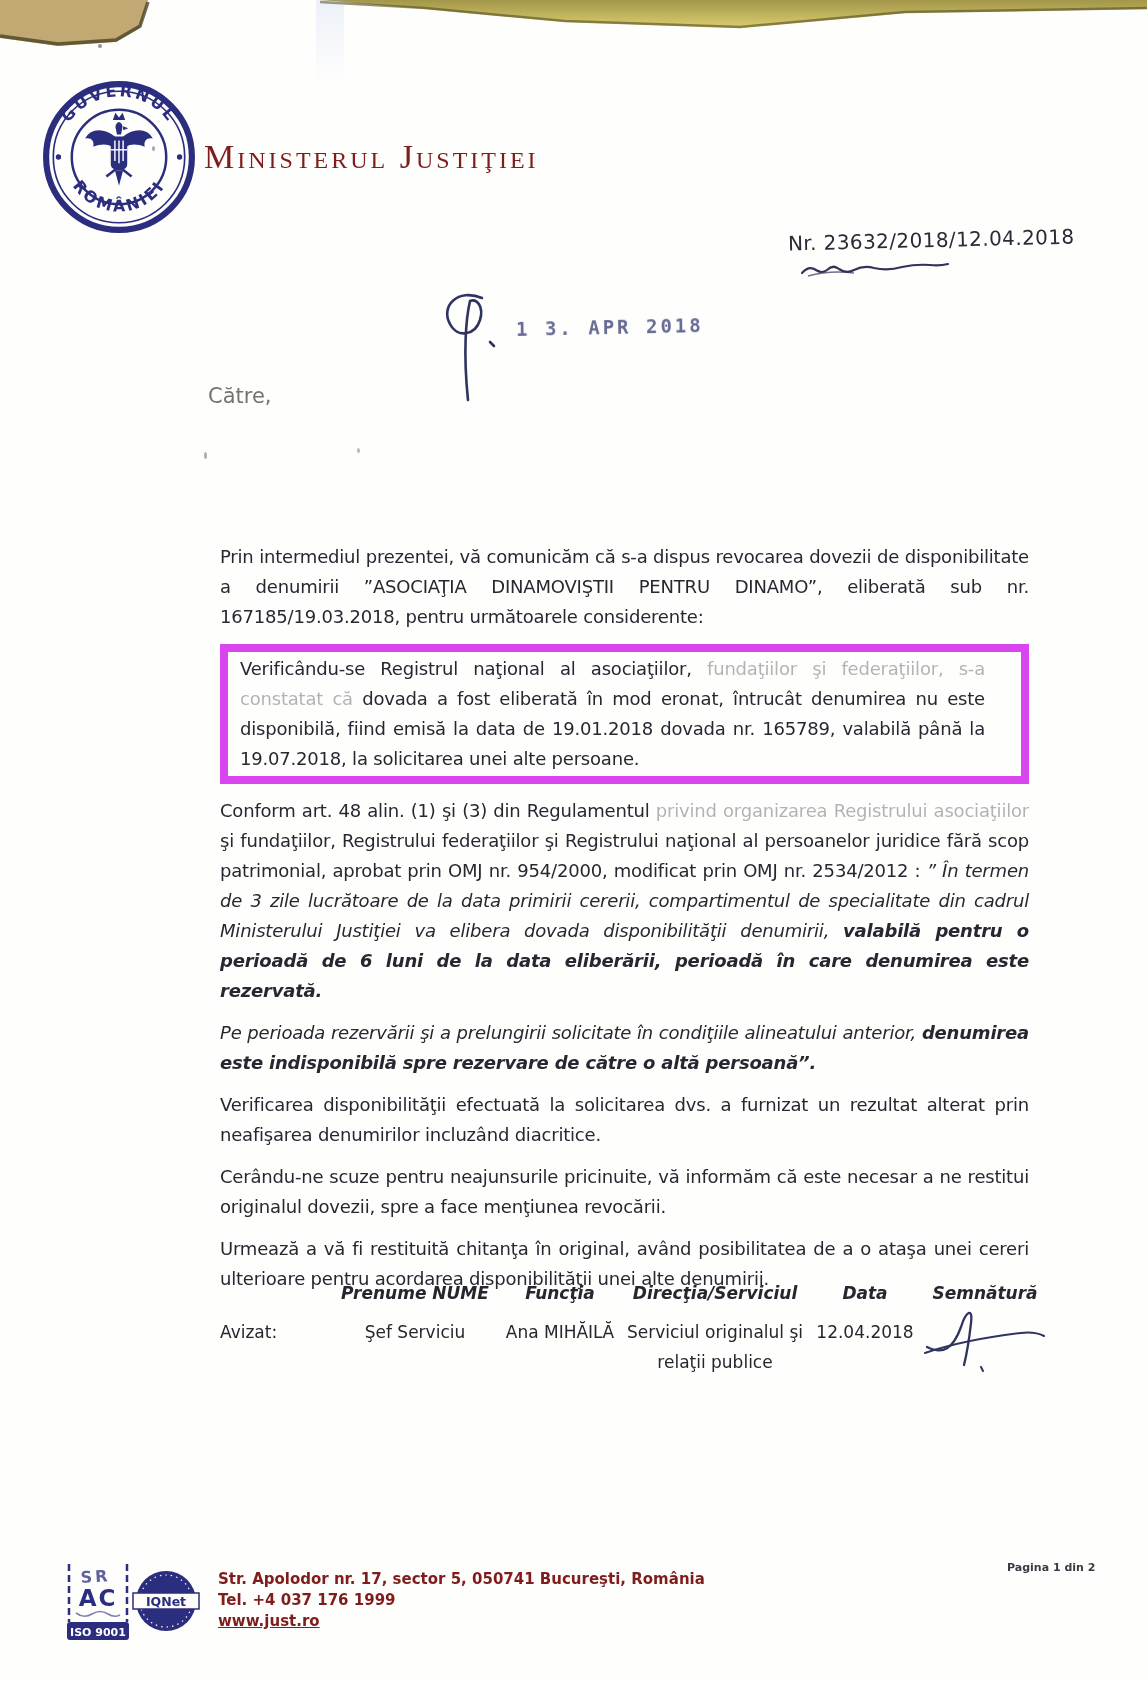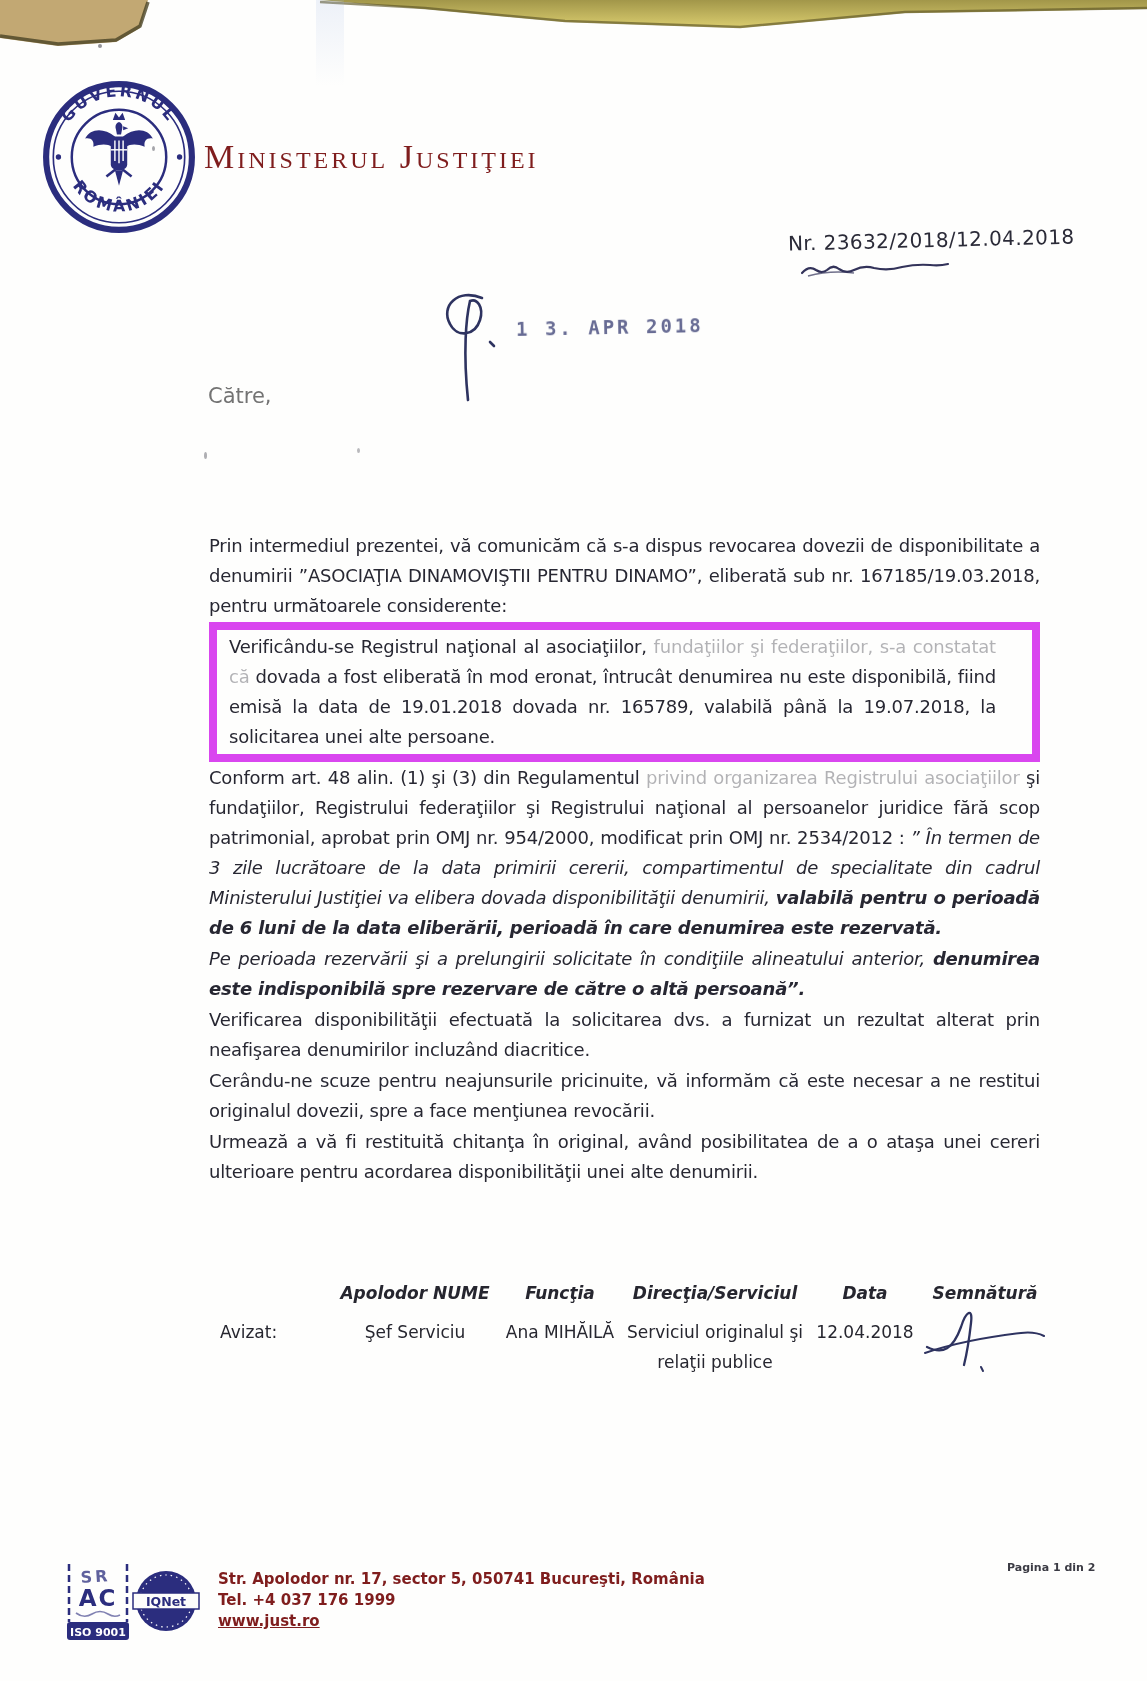--- a/index.html
+++ b/index.html
@@ -32,21 +32,21 @@
     transform:rotate(-1.2deg);filter:blur(.4px);white-space:nowrap;
   }
   .salutation{position:absolute;left:208px;top:384px;font-size:21px;color:#737373;}
 
   
   .body-text{
     position:absolute;left:208px;top:530px;width:833px;
     font-size:18px;line-height:30px;text-align:justify;color:#272732;
     letter-spacing:-.2px;
   }
-  .body-text p{margin:1px;}
+  .body-text p{margin:12px;}
   .it{font-style:italic;}
   .bi{font-style:italic;font-weight:bold;}
   .faded{opacity:.35;}
   .redbox{
     border:8px solid #d946ef;
     margin:14px -40px 2px -16px;
     padding:2px 36px 2px 12px;
   }
 
   
@@ -157,21 +157,21 @@
     <p><span class="it">Pe perioada rezervării şi a prelungirii solicitate în condiţiile alineatului anterior, </span><span class="bi">denumirea este indisponibilă spre rezervare de către o altă persoană”.</span></p>
 
     <p><span>Verificarea disponibilităţii efectuată la solicitarea dvs. a furnizat un rezultat alterat prin neafişarea denumirilor incluzând diacritice.</span></p>
     <p><span>Cerându-ne scuze pentru neajunsurile pricinuite, vă informăm că este necesar a ne restitui originalul dovezii, spre a face menţiunea revocării.</span></p>
     <p><span>Urmează a vă fi restituită chitanţa în original, având posibilitatea de a o ataşa unei cereri ulterioare pentru acordarea disponibilităţii unei alte denumirii.</span></p>
   </div>
 
   <div class="sig-table">
     <div class="sig-row sig-head">
       <div class="c c0"></div>
-      <div class="c c1">Apolodor NUME</div>
+      <div class="c c1">Prenume NUME</div>
       <div class="c c2">Funcţia</div>
       <div class="c c3">Direcţia/Serviciul</div>
       <div class="c c4">Data</div>
       <div class="c c5">Semnătură</div>
     </div>
     <div class="sig-row">
       <div class="c c0">Avizat:</div>
       <div class="c c2">Şef Serviciu</div>
       <div class="c c1">Ana MIHĂILĂ</div>
       <div class="c c3">Serviciul originalul şi relaţii publice</div>

